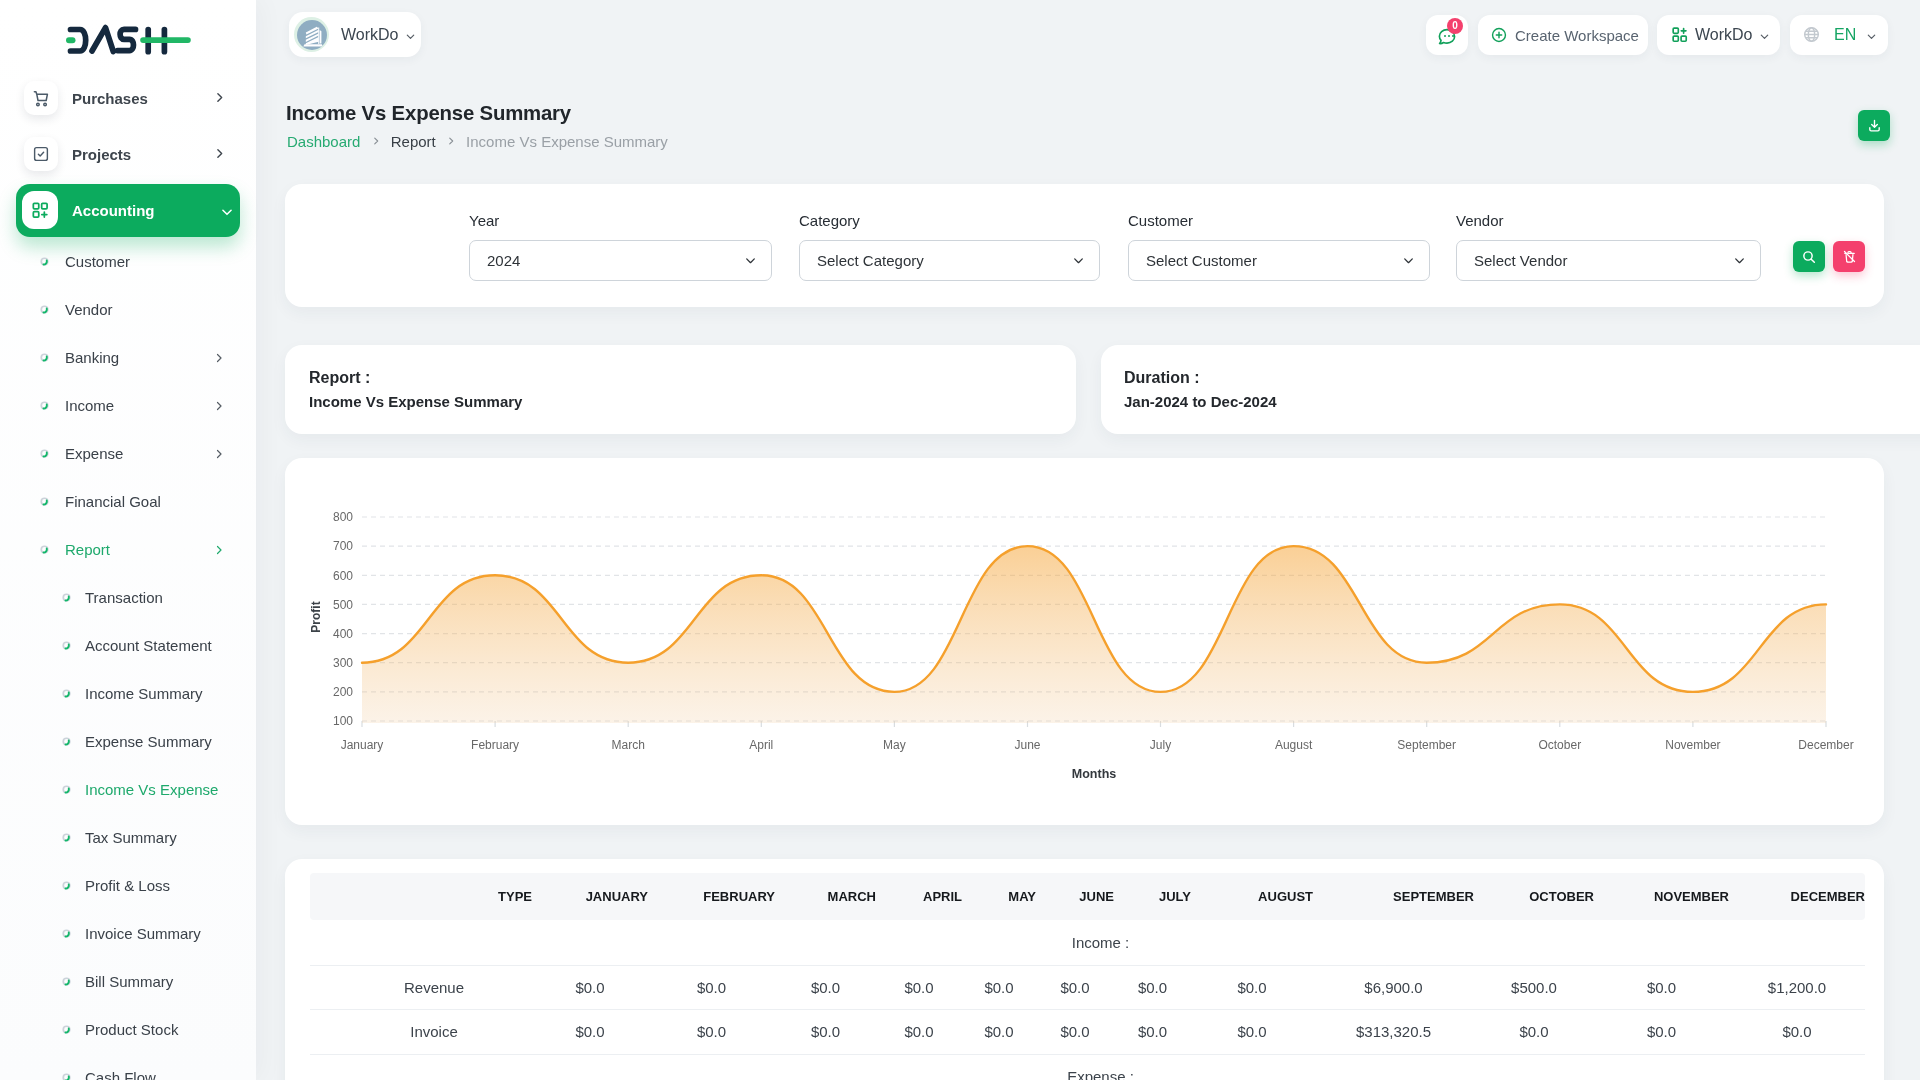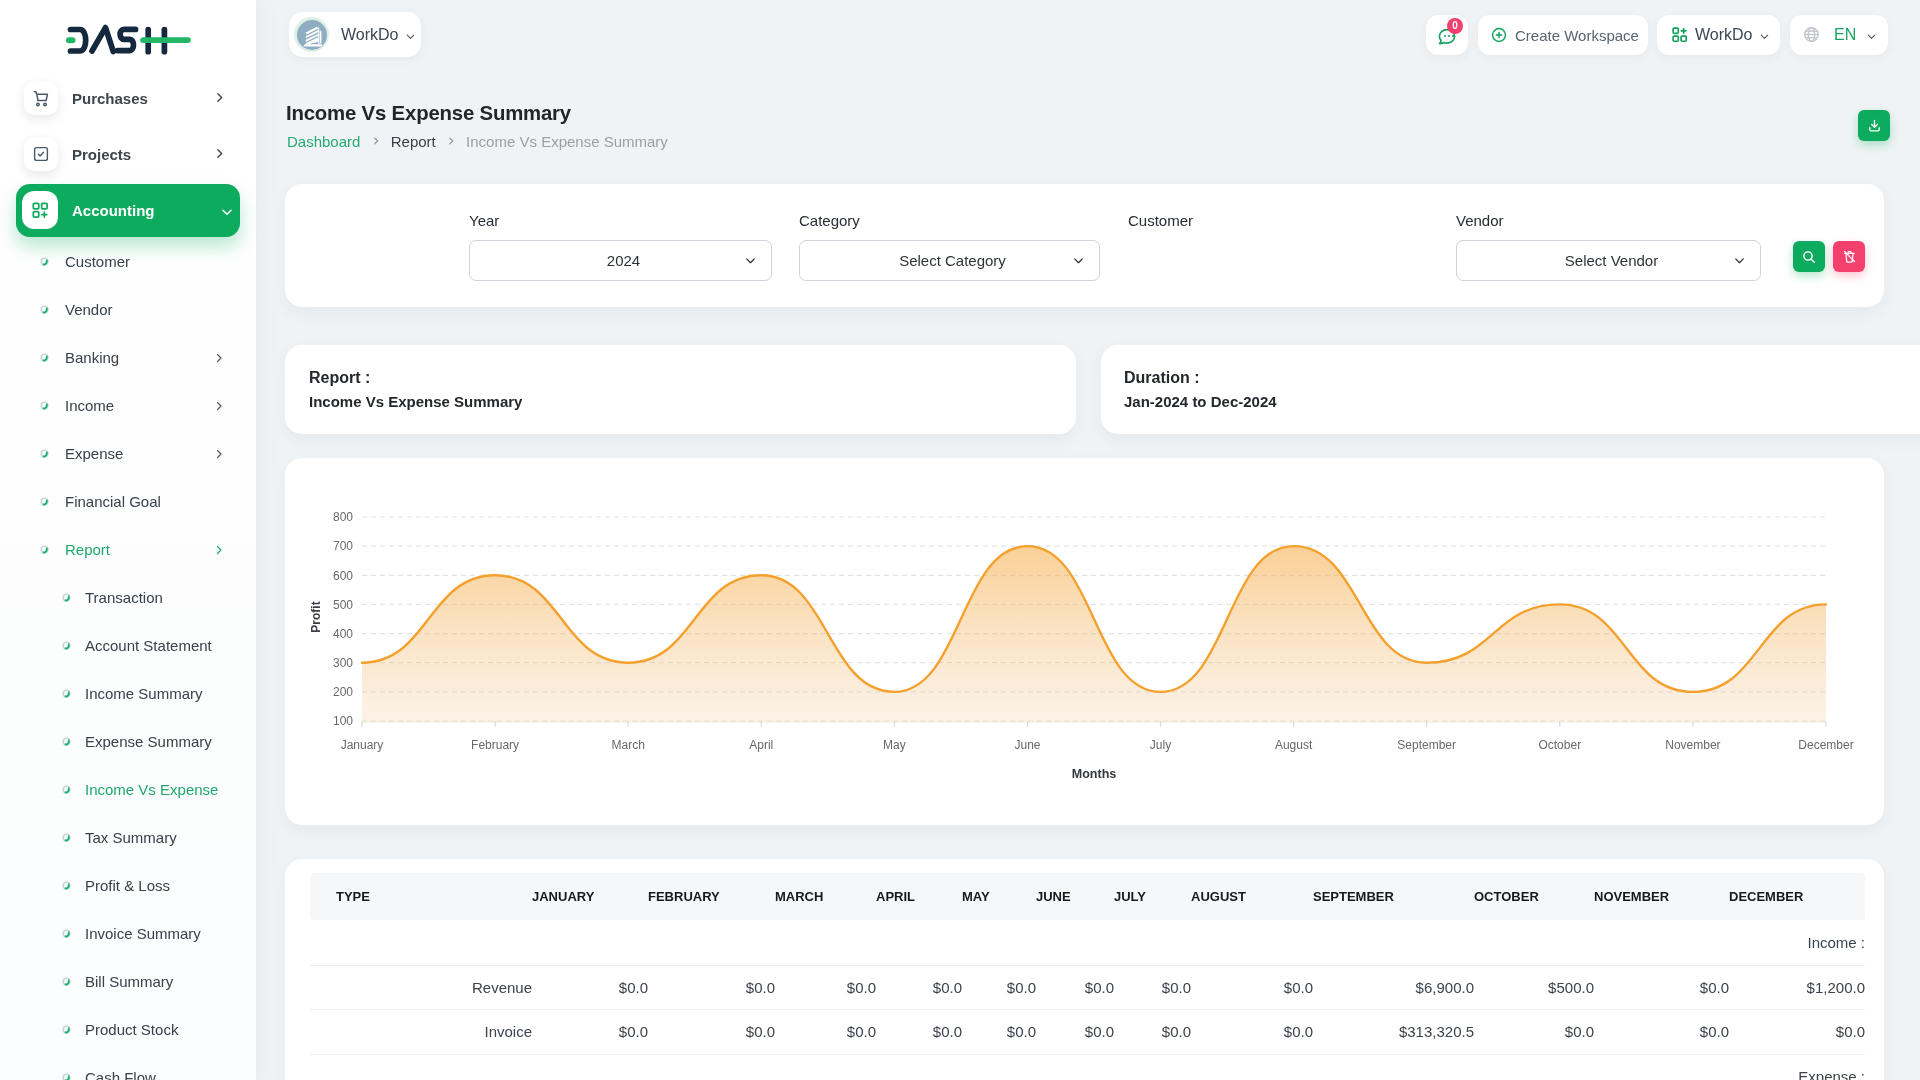--- a/index.html
+++ b/index.html
@@ -25,28 +25,28 @@
   background:#0cab5e; border-radius:14px; box-shadow:0 10px 18px rgba(12,171,94,0.28); }
 #acct .white { position:absolute; left:6px; top:7px; width:36px; height:38px; background:#fff;
   border-radius:12px; display:flex; align-items:center; justify-content:center; }
 #acct .txt { position:absolute; left:56px; top:18px; color:#fff; font-size:15px; font-weight:700; }
 
 .pillbtn { position:absolute; background:#fff; border-radius:12px; box-shadow:0 3px 10px rgba(40,50,70,0.05); }
 
 .card { position:absolute; background:#fff; border-radius:17px; box-shadow:0 6px 16px rgba(40,55,70,0.05); }
 .flabel { position:absolute; font-size:15px; font-weight:500; color:#272d34; }
 .fselect { position:absolute; top:56px; height:41px; background:#fff; border:1px solid #ced4da;
-  border-radius:7px; font-size:15px; color:#2e3338; line-height:39px; padding-left:6px;text-align:center; }
+  border-radius:7px; font-size:15px; color:#2e3338; line-height:39px; padding-left:17px; }
 .fselect svg { position:absolute; right:14px; top:13px; }
 .sqbtn { position:absolute; width:32px; height:31px; border-radius:6px;
   display:flex; align-items:center; justify-content:center; }
 
 table { border-collapse:collapse; table-layout:fixed; }
-th { font-size:13px; font-weight:700; color:#16191d; text-align:left; background:#f6f7f9; height:47px; padding:0; }
-td { font-size:15px; color:#3c434b; text-align:right; height:45px; padding:0; border-bottom:1px solid #eceff2; }
+th { font-size:13px; font-weight:700; color:#16191d; text-align:right; background:#f6f7f9; height:47px; padding:0; }
+td { font-size:15px; color:#3c434b; text-align:center; height:45px; padding:0; border-bottom:1px solid #eceff2; }
 tr.h44 td { height:44px; }
 </style>
 </head>
 <body>
 <div id="sidebar">
 
   <svg class="abs" style="left:60px;top:20px" width="135" height="40" viewBox="0 0 135 40">
     <g fill="none" stroke="#15293e" stroke-width="5.7" stroke-linecap="round" stroke-linejoin="round">
       <path d="M10.5,9.5 L20,9.5 C27.6,9.5 27.6,31 20,31 L10.5,31"></path>
       <path d="M32,31 L45.5,7.6 L53.3,31.5"></path>
@@ -292,20 +292,25 @@
           <path d="M5 9l7 7 7-7"></path>
         </svg>
     </div>
     <div class="flabel" style="left:514px;top:28px">Category</div>
     <div class="fselect" style="left:514px;width:301px">Select Category
       <svg width="13" height="13" viewBox="0 0 24 24" fill="none" stroke="#2e3338" stroke-width="2.4" stroke-linecap="round" stroke-linejoin="round">
           <path d="M5 9l7 7 7-7"></path>
         </svg>
     </div>
     <div class="flabel" style="left:843px;top:28px">Customer</div>
+    <div class="fselect" style="left:843px;width:302px">Select Customer
+      <svg width="13" height="13" viewBox="0 0 24 24" fill="none" stroke="#2e3338" stroke-width="2.4" stroke-linecap="round" stroke-linejoin="round">
+          <path d="M5 9l7 7 7-7"></path>
+        </svg>
+    </div>
     <div class="flabel" style="left:1171px;top:28px">Vendor</div>
     <div class="fselect" style="left:1171px;width:305px">Select Vendor
       <svg width="13" height="13" viewBox="0 0 24 24" fill="none" stroke="#2e3338" stroke-width="2.4" stroke-linecap="round" stroke-linejoin="round">
           <path d="M5 9l7 7 7-7"></path>
         </svg>
     </div>
     <div class="sqbtn" style="left:1508px;top:57px;background:#0cab5e;box-shadow:0 4px 10px rgba(12,171,94,0.3)">
       <svg width="16" height="16" viewBox="0 0 24 24" fill="none" stroke="#fff" stroke-width="2.2" stroke-linecap="round" stroke-linejoin="round">
         <circle cx="10.5" cy="10.5" r="6.2"></circle>
           <path d="M15.3 15.3L20 20"></path>

